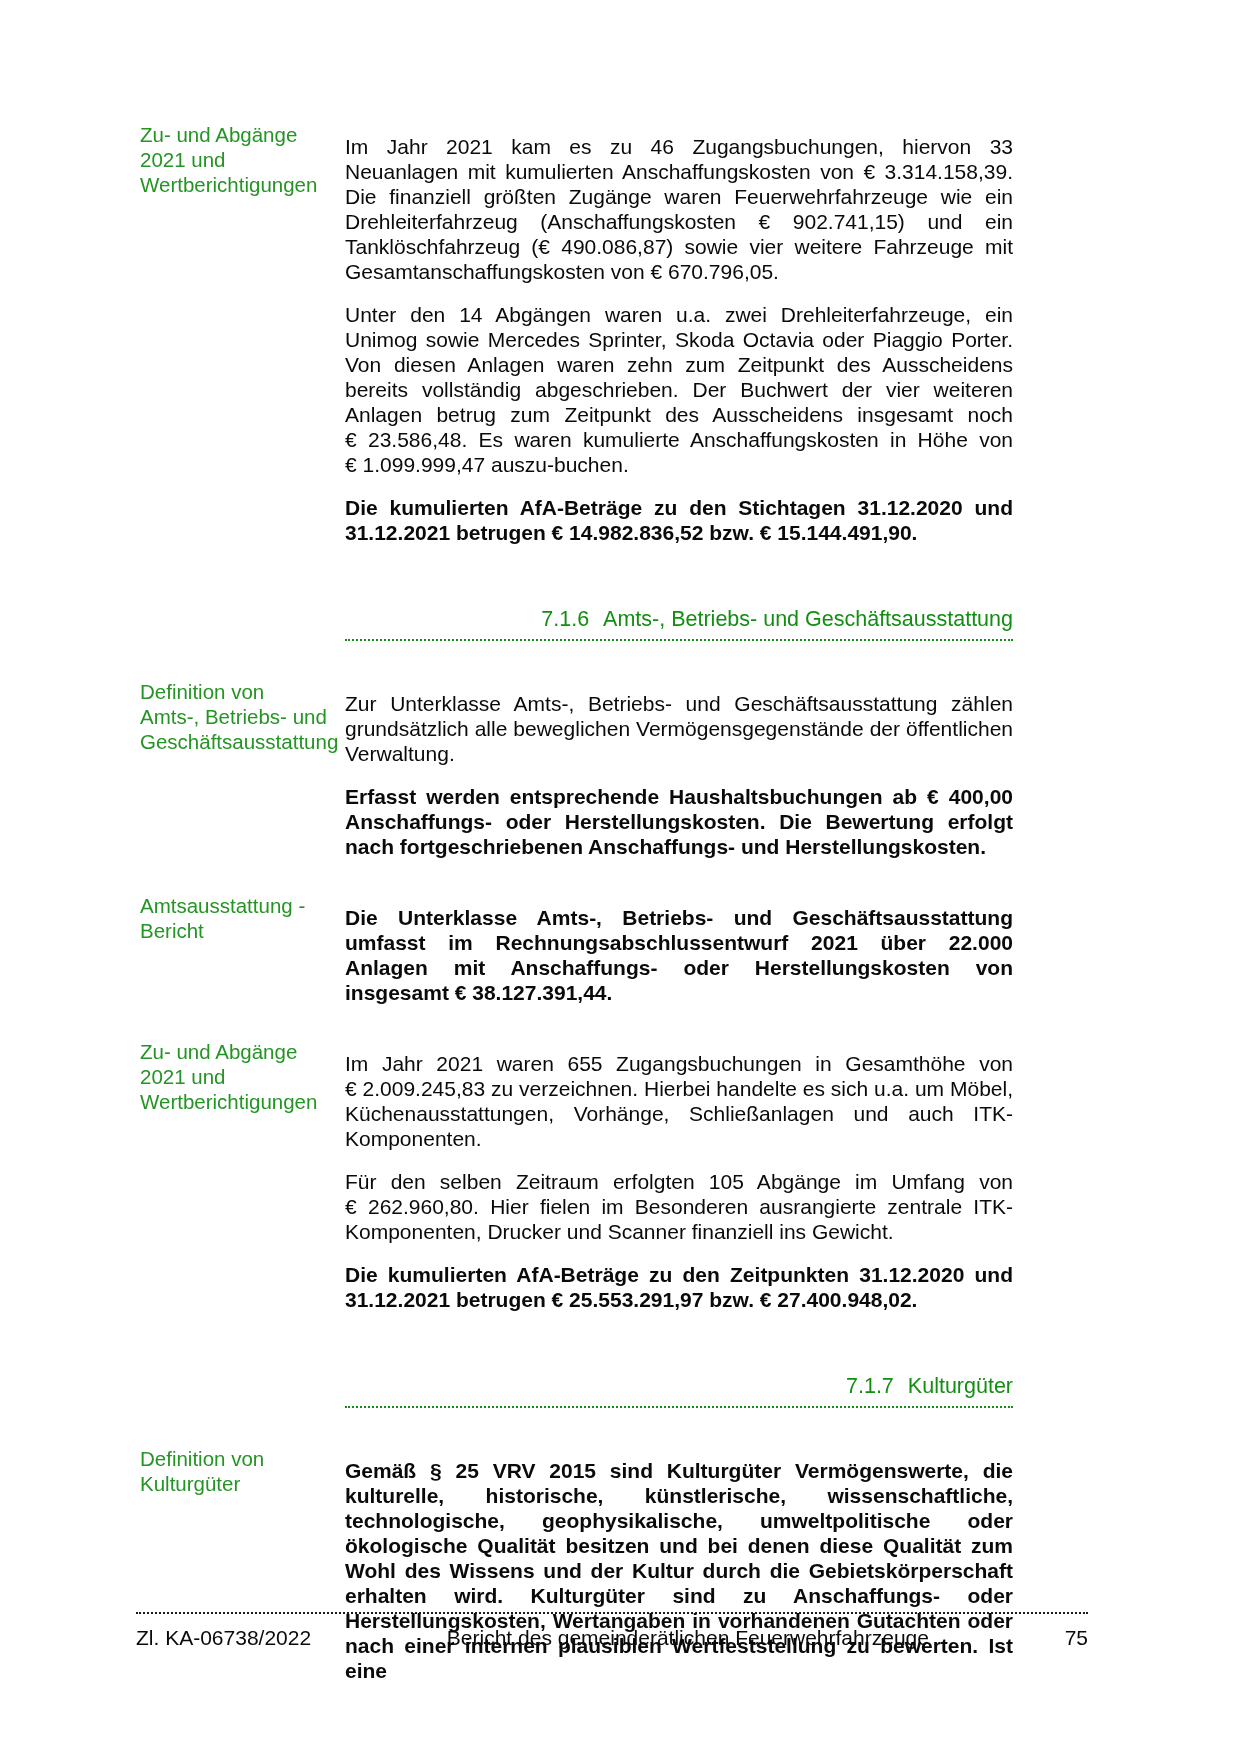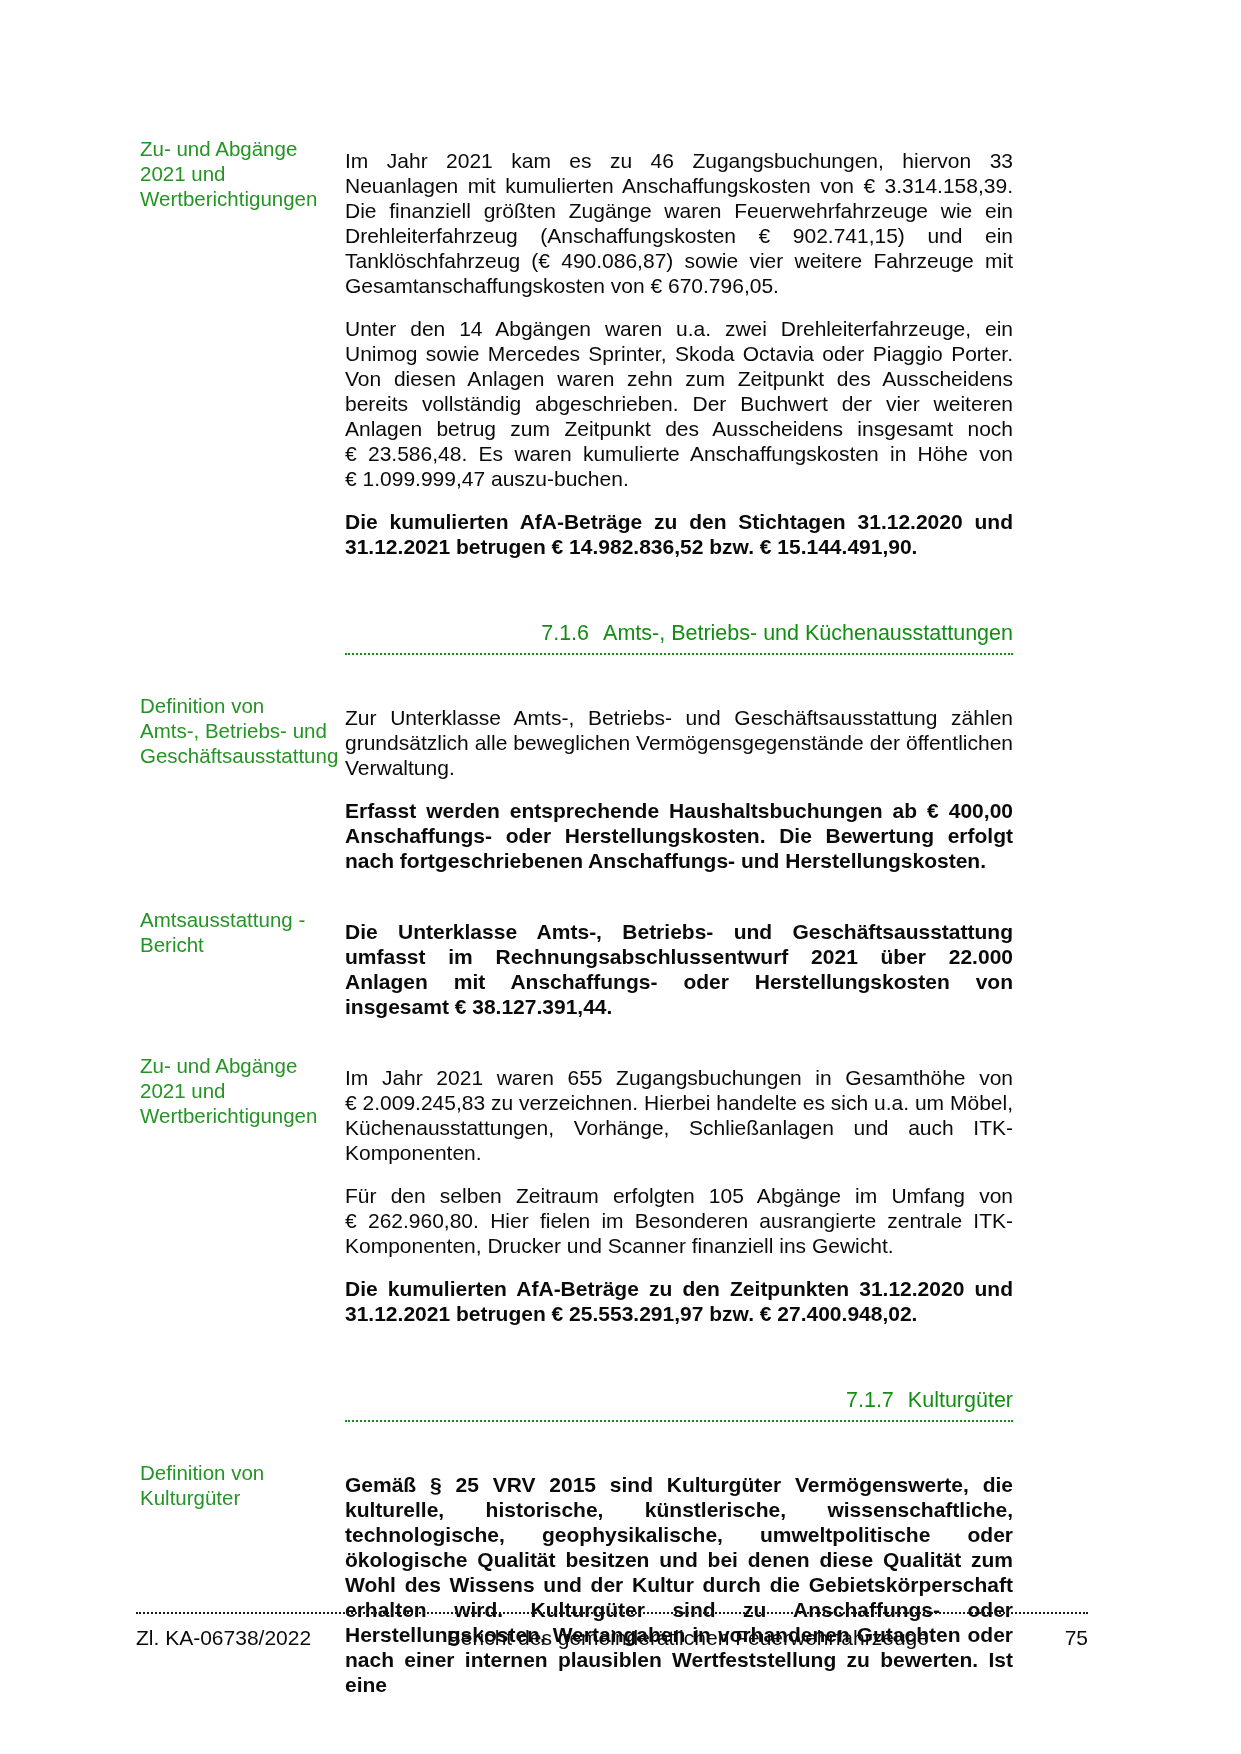--- a/index.html
+++ b/index.html
@@ -11,21 +11,21 @@
   body{
     width:1241px;height:1754px;
     background:#ffffff;
     font-family:"Liberation Sans","DejaVu Sans",sans-serif;
     color:var(--text-color);
     position:relative;
     overflow:hidden;
   }
   .content{
     position:absolute;
-    top:136px;left:140px;width:873px;
+    top:122px;left:140px;width:873px;
   }
   .row{
     display:grid;
     grid-template-columns:205px 668px;
     margin-bottom:34px;
   }
   .side-label{
     color:var(--label-green);
     font-size:20.5px;line-height:25px;
     padding-right:14px;
@@ -71,21 +71,21 @@
         <div>2021 und</div>
         <div>Wertberichtigungen</div>
       </div>
       <div class="paras">
         <p>Im Jahr 2021 kam es zu 46 Zugangsbuchungen, hiervon 33 Neuanlagen mit kumulierten Anschaffungskosten von €&nbsp;3.314.158,39. Die finanziell größten Zugänge waren Feuerwehrfahrzeuge wie ein Drehleiterfahrzeug (Anschaffungskosten €&nbsp;902.741,15) und ein Tanklöschfahrzeug (€&nbsp;490.086,87) sowie vier weitere Fahrzeuge mit Gesamtanschaffungskosten von €&nbsp;670.796,05.</p>
         <p>Unter den 14 Abgängen waren u.a. zwei Drehleiterfahrzeuge, ein Unimog sowie Mercedes Sprinter, Skoda Octavia oder Piaggio Porter. Von diesen Anlagen waren zehn zum Zeitpunkt des Ausscheidens bereits vollständig abgeschrieben. Der Buchwert der vier weiteren Anlagen betrug zum Zeitpunkt des Ausscheidens insgesamt noch €&nbsp;23.586,48. Es waren kumulierte Anschaffungskosten in Höhe von €&nbsp;1.099.999,47 auszu-buchen.</p>
         <p>Die kumulierten AfA-Beträge zu den Stichtagen 31.12.2020 und 31.12.2021 betrugen €&nbsp;14.982.836,52 bzw. €&nbsp;15.144.491,90.</p>
       </div>
     </div>
     <div class="heading-row">
-      <div class="heading"><span class="num">7.1.6</span><span>Amts-, Betriebs- und Küchenausstattungen</span></div>
+      <div class="heading"><span class="num">7.1.6</span><span>Amts-, Betriebs- und Geschäftsausstattung</span></div>
     </div>
     <div class="row">
       <div class="side-label">
         <div>Definition von</div>
         <div>Amts-, Betriebs- und</div>
         <div>Geschäftsausstattung</div>
       </div>
       <div class="paras">
         <p>Zur Unterklasse Amts-, Betriebs- und Geschäftsausstattung zählen grundsätzlich alle beweglichen Vermögensgegenstände der öffentlichen Verwaltung.</p>
         <p>Erfasst werden entsprechende Haushaltsbuchungen ab €&nbsp;400,00 Anschaffungs- oder Herstellungskosten. Die Bewertung erfolgt nach fortgeschriebenen Anschaffungs- und Herstellungskosten.</p>

